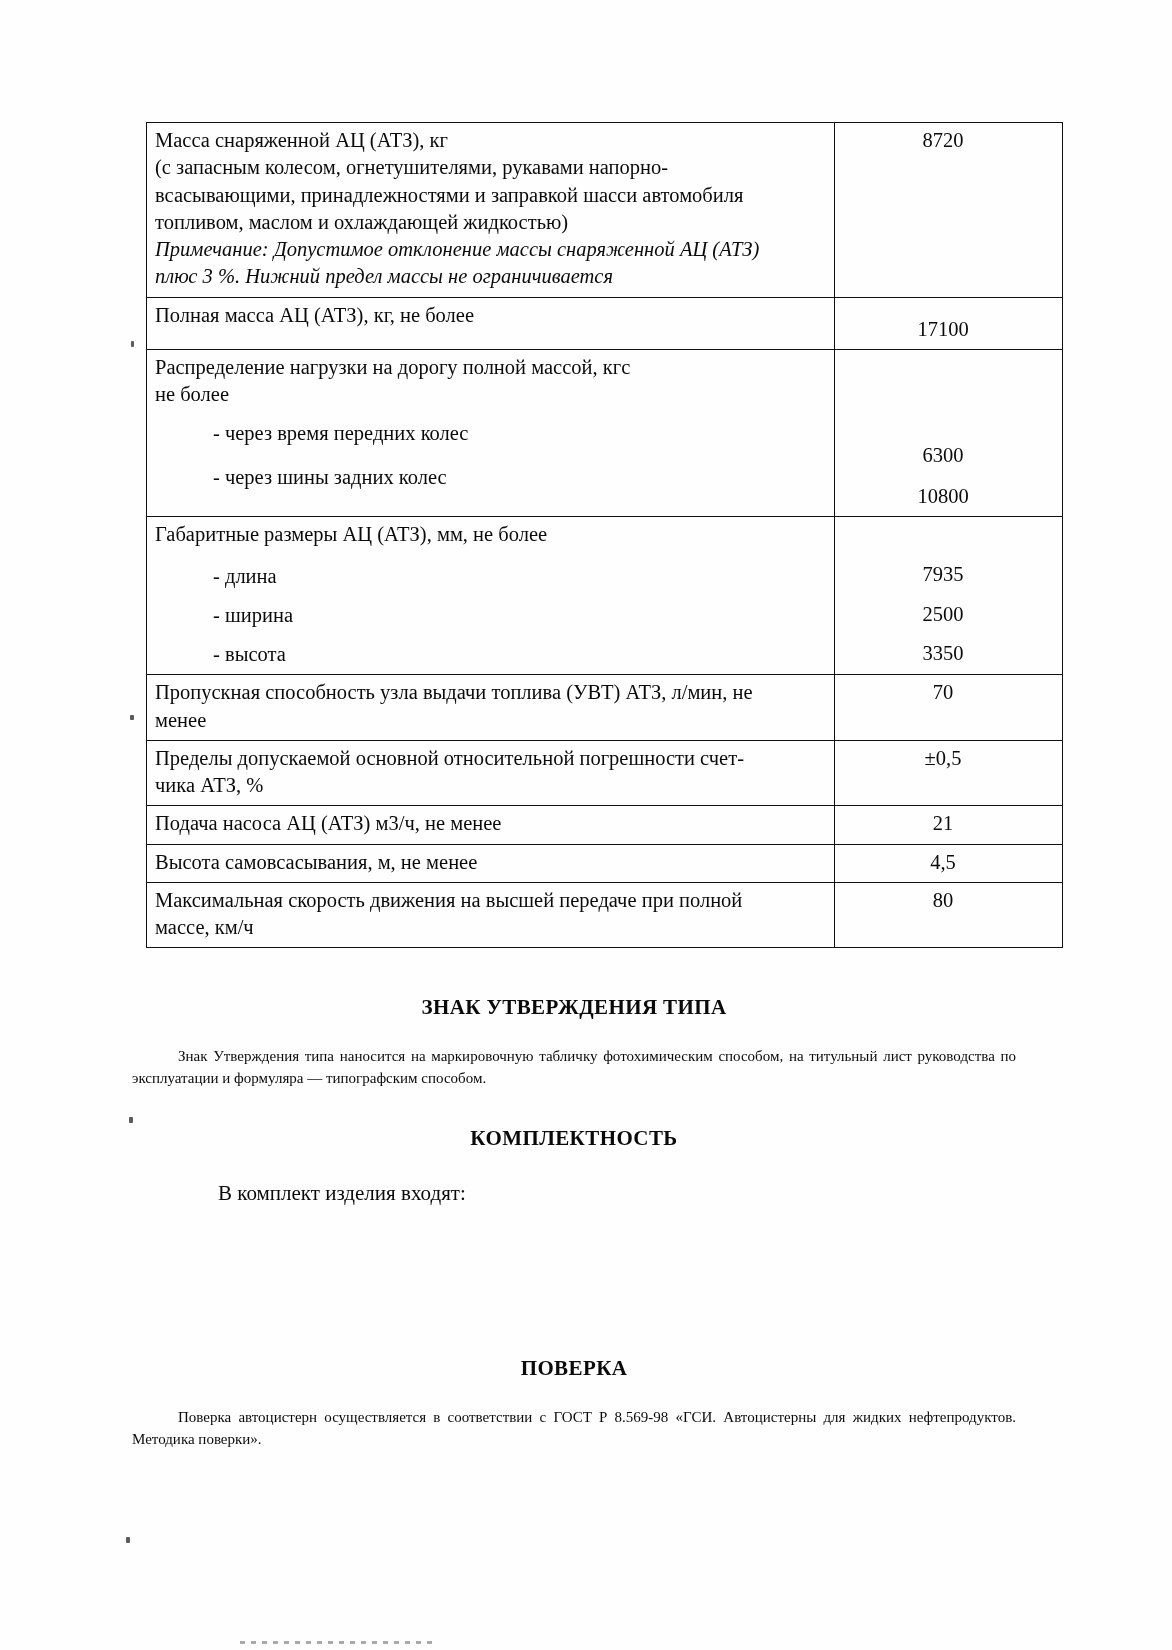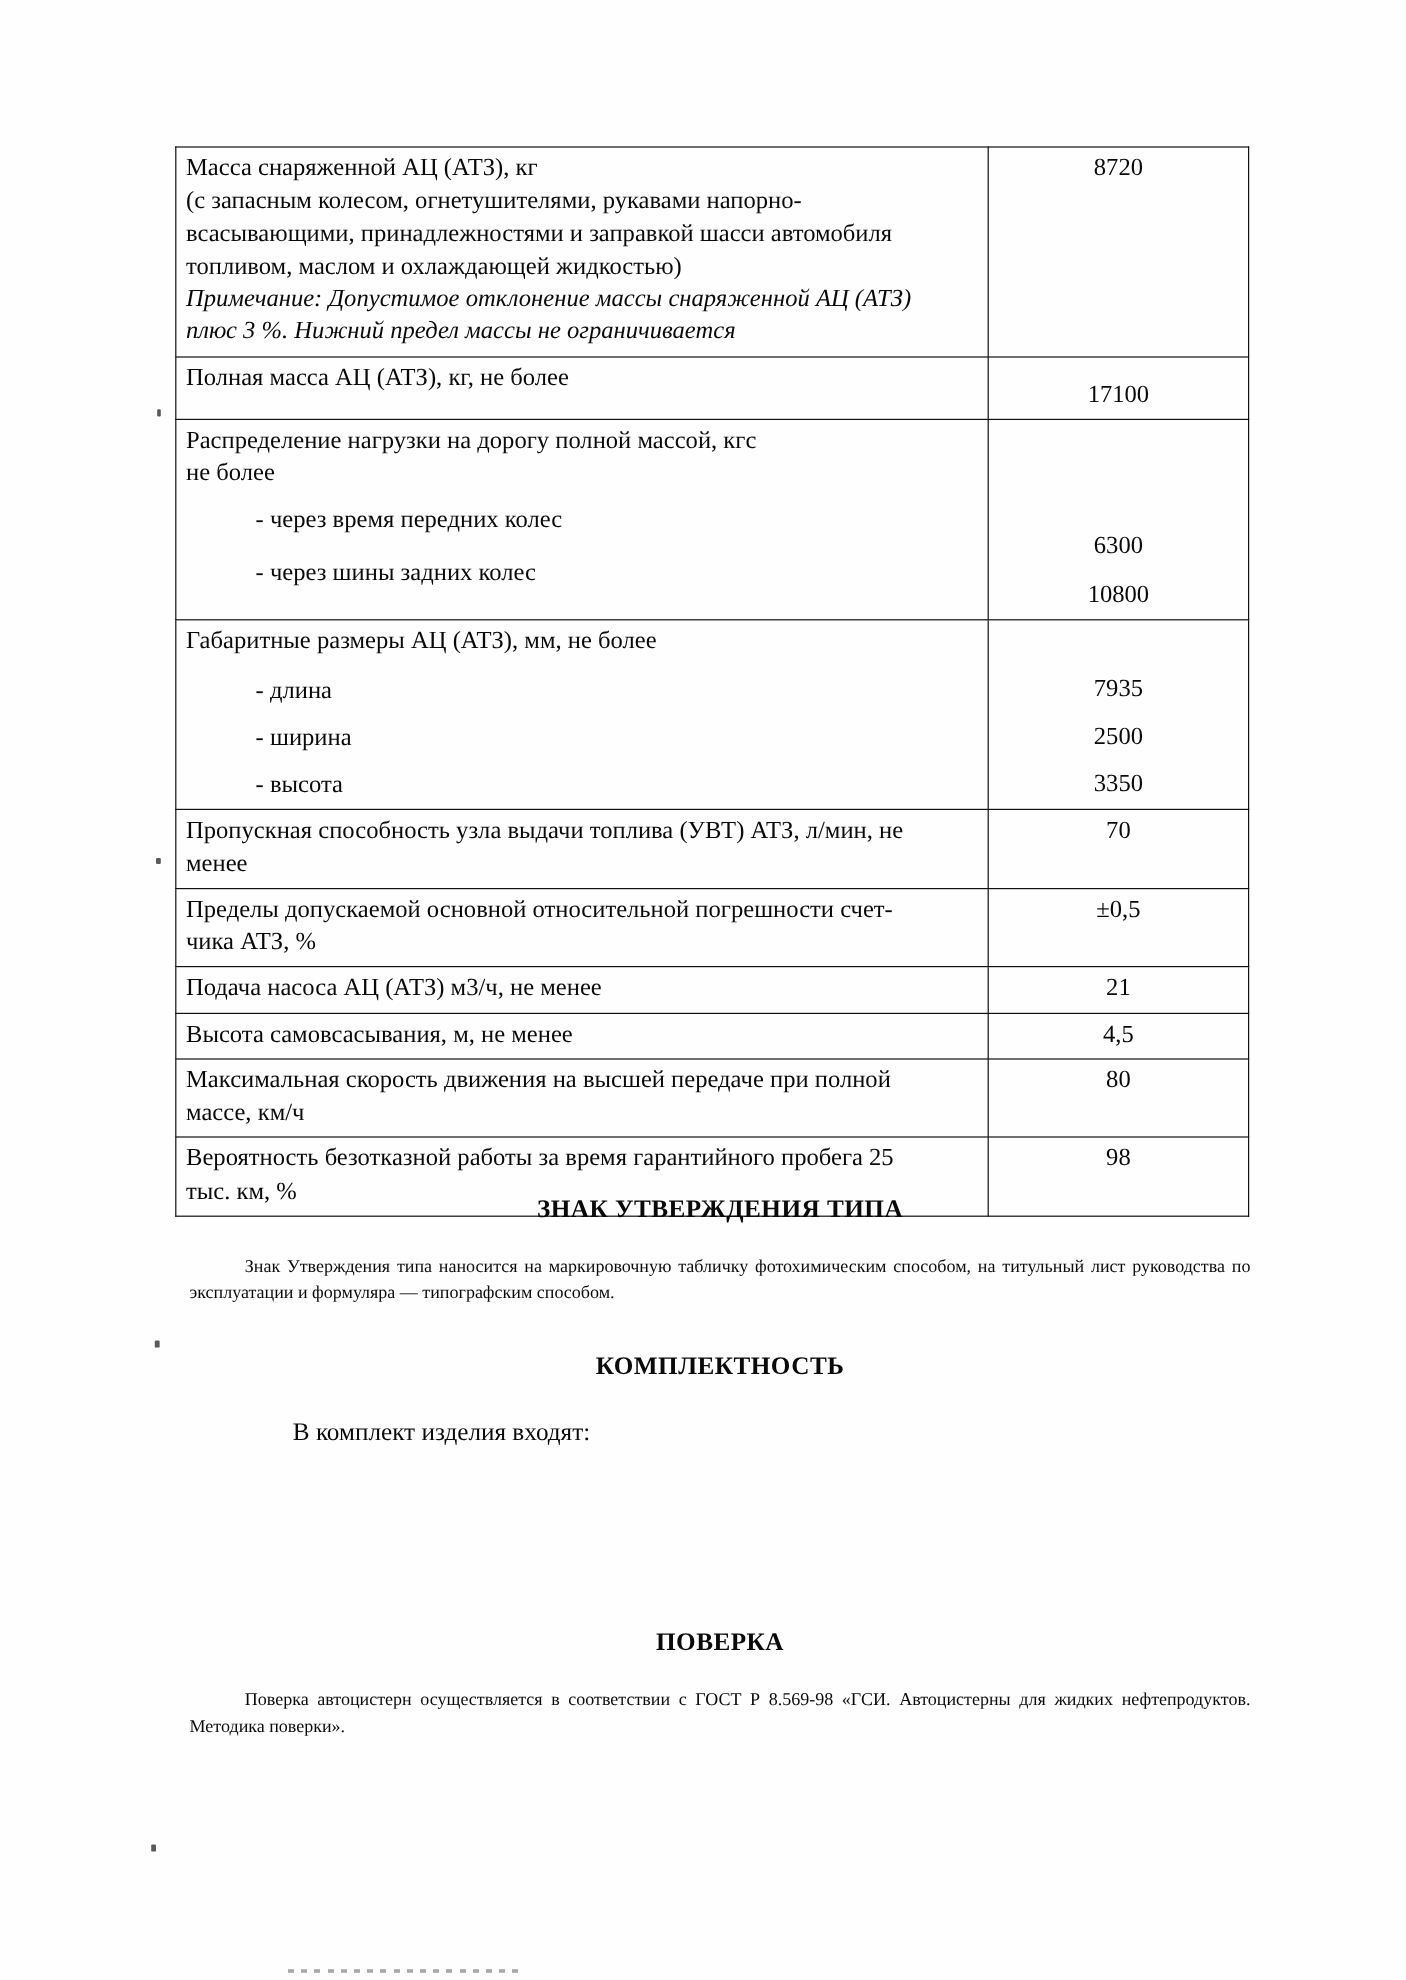--- a/index.html
+++ b/index.html
@@ -27,21 +27,21 @@
     position: absolute;
     left: 146px;
     top: 122px;
     width: 860px;
     border-collapse: collapse;
     table-layout: fixed;
   }
   .spec-table td {
     border: 1.6px solid #111;
     vertical-align: top;
-    padding: 4px 8px 6px 8px;
+    padding: 4px 19px 6px 8px;
     font-size: 20.5px;
     line-height: 1.33;
   }
   .spec-table .c-param { width: 660px; }
   .spec-table .c-value {
     width: 200px;
     text-align: center;
     vertical-align: top;
   }
   .note-italic {
@@ -52,21 +52,21 @@
   .val-line { display: block; line-height: 1.33; }
   .val-load-front { display: block; margin-top: 88px; }
   .val-load-rear  { display: block; margin-top: 14px; }
   .val-dim-1 { display: block; margin-top: 40px; }
   .val-dim-2 { display: block; margin-top: 12px; }
   .val-dim-3 { display: block; margin-top: 12px; }
 
   
   .section {
     position: absolute;
-    left: 158px;
+    left: 132px;
     width: 884px;
   }
   .section-heading {
     text-align: center;
     font-weight: bold;
     font-size: 21px;
     letter-spacing: 0.4px;
   }
   .body-par {
     font-size: 15px;
@@ -215,29 +215,20 @@
       <tr>
         <td class="c-param">
           <span class="val-line">Максимальная скорость движения на высшей передаче при полной</span>
           <span class="val-line">массе, км/ч</span>
         </td>
         <td class="c-value">
           <span>80</span>
         </td>
       </tr>
 
-      <tr>
-        <td class="c-param">
-          <span class="val-line">Вероятность безотказной работы за время гарантийного пробега 25</span>
-          <span class="val-line">тыс. км, %</span>
-        </td>
-        <td class="c-value">
-          <span>98</span>
-        </td>
-      </tr>
 
     </tbody>
   </table>
 
   <div class="section" style="top:995px;">
     <div class="section-heading">ЗНАК  УТВЕРЖДЕНИЯ ТИПА</div>
     <p class="body-par" style="margin-top:26px;">Знак Утверждения типа наносится на маркировочную табличку фотохимическим способом, на титульный лист руководства по эксплуатации и формуляра — типографским способом.</p>
   </div>
 
   <div class="section" style="top:1126px;">

